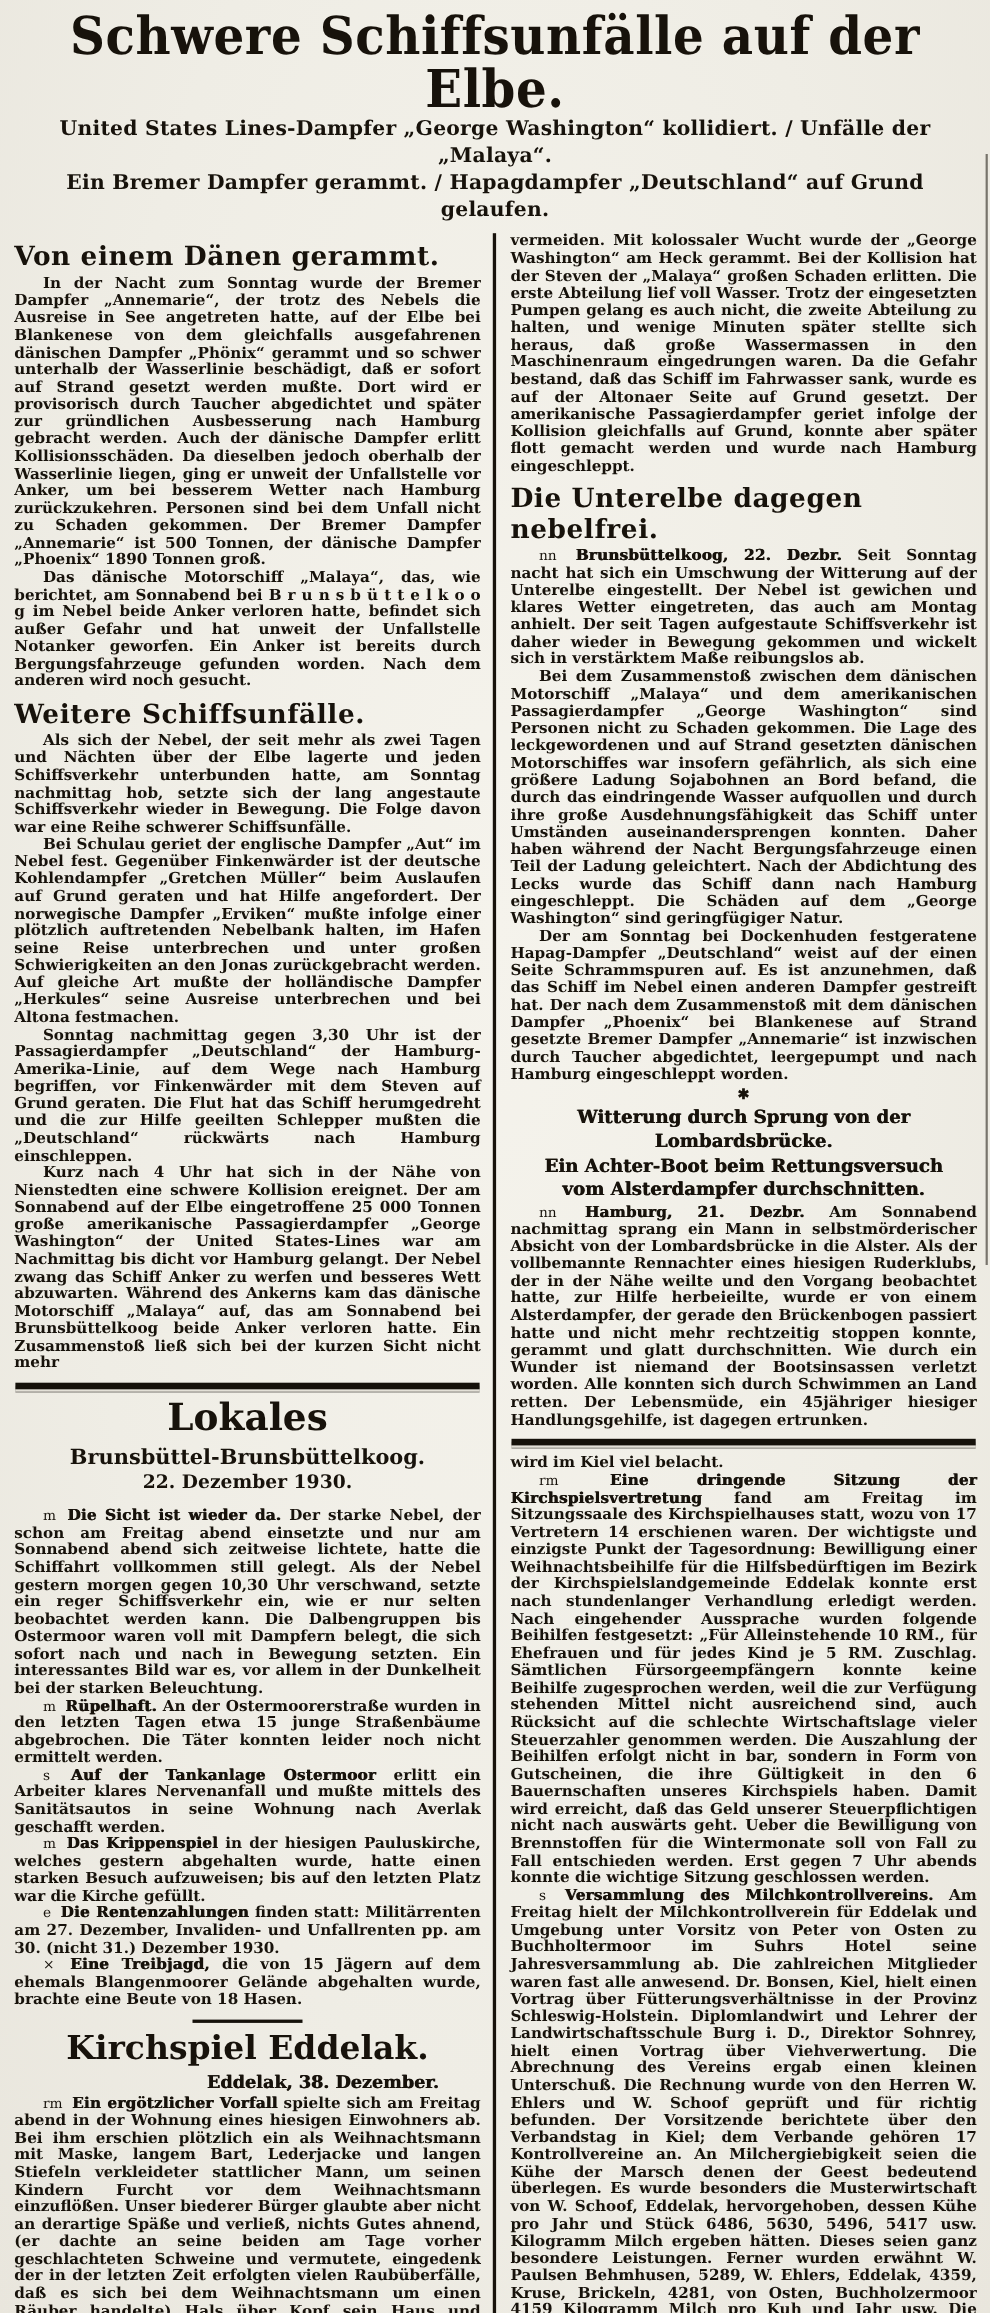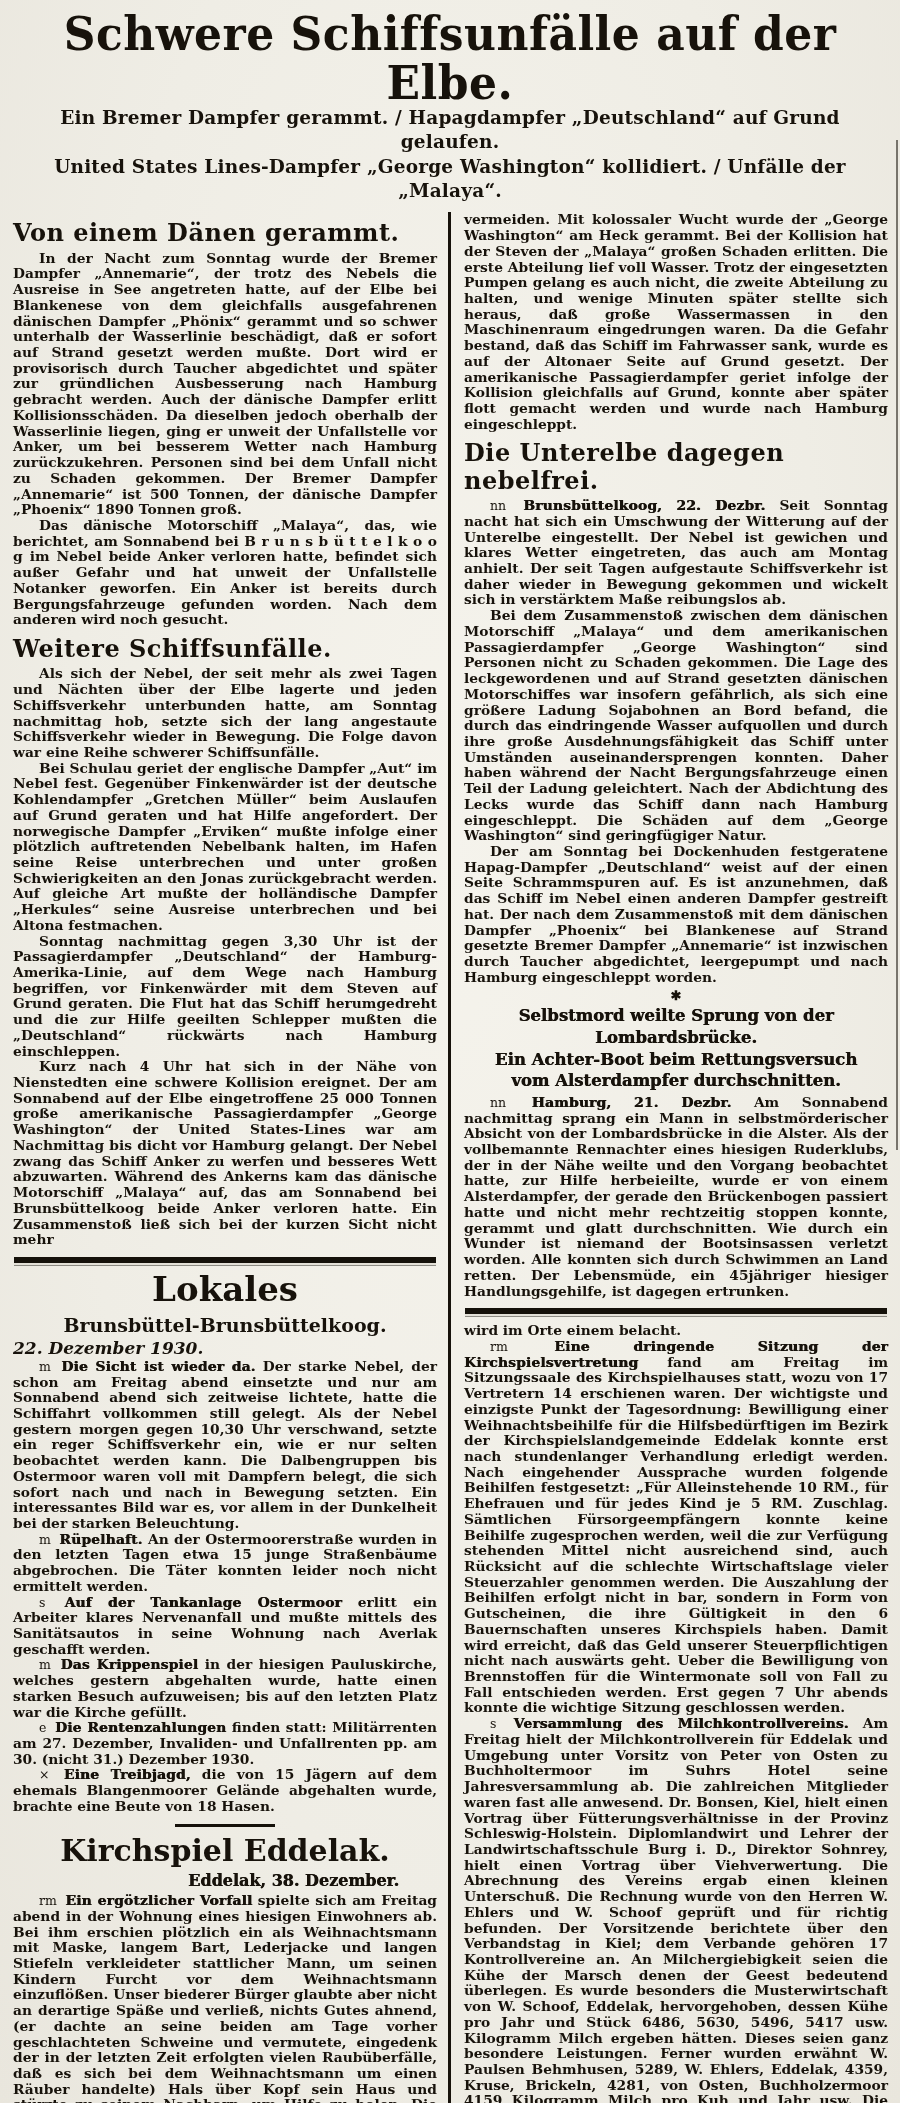--- a/index.html
+++ b/index.html
@@ -34,35 +34,35 @@
   p.noindent{ text-indent:0; }
   h2.art{ font-size:24px; font-weight:bold; margin:7px 0 4px 0; letter-spacing:0.5px; }
   .lead{ text-shadow:0.6px 0 0 currentColor; letter-spacing:0.2px; }
   .marker{ font-size:12.5px; font-weight:normal; padding-right:3px; }
   .star{ text-align:center; font-size:13px; line-height:1; margin:4px 0 3px 0; }
   .subhead2{ font-size:16.5px; font-weight:bold; text-align:center; line-height:1.28; margin:3px 14px 4px 14px; text-shadow:0.5px 0 0 currentColor; }
   .thick-rule{ height:6px; background:#15110a; margin:9px 1px 9px 1px; box-shadow:0 2px 0 #e3e0d7, 0 3px 0 rgba(21,17,10,.45); }
   
   .lokales-title{ font-size:34px; font-weight:bold; text-align:center; line-height:1.05; margin:4px 0 6px 0; }
   .lokales-sub{ font-size:19px; font-weight:bold; text-align:center; line-height:1.2; }
-  .lokales-date{ font-size:17px; font-weight:600; text-align:left; margin:3px 0 0 0;font-style:italic; }
+  .lokales-date{ font-size:17px; font-weight:600; text-align:center; margin:3px 0 12px 0; }
   .mini-divider{ width:100px; border-top:3px solid #15110a; margin:9px auto 7px auto; }
   .kirchspiel-title{ font-size:30px; font-weight:bold; text-align:center; margin:2px 0 4px 0; }
   .dateline{ text-align:right; font-size:16px; font-weight:bold; padding-right:38px; margin-bottom:3px; text-shadow:0.5px 0 0 currentColor; }
   .edge-mark{ position:absolute; right:2px; top:140px; width:2px; height:1010px; background:rgba(23,18,11,.55); }
 </style>
 </head>
 <body>
 
 <div class="page">
   <div class="edge-mark"></div>
 
   <h1 class="headline">Schwere Schiffsunfälle auf der Elbe.</h1>
+  <div class="subhead">United States Lines-Dampfer „George Washington“ kollidiert. / Unfälle der „Malaya“.</div>
   <div class="subhead">Ein Bremer Dampfer gerammt. / Hapagdampfer „Deutschland“ auf Grund gelaufen.</div>
-  <div class="subhead">United States Lines-Dampfer „George Washington“ kollidiert. / Unfälle der „Malaya“.</div>
 
   <div class="columns">
 
     <div class="col col-left">
       <h2 class="art">Von einem Dänen gerammt.</h2>
       <p class="body">In der Nacht zum Sonntag wurde der Bremer Dampfer „Annemarie“, der trotz des Nebels die Ausreise in See angetreten hatte, auf der Elbe bei Blankenese von dem gleichfalls ausgefahrenen dänischen Dampfer „Phönix“ gerammt und so schwer unterhalb der Wasserlinie beschädigt, daß er sofort auf Strand gesetzt werden mußte. Dort wird er provisorisch durch Taucher abgedichtet und später zur gründlichen Ausbesserung nach Hamburg gebracht werden. Auch der dänische Dampfer erlitt Kollisionsschäden. Da dieselben jedoch oberhalb der Wasserlinie liegen, ging er unweit der Unfallstelle vor Anker, um bei besserem Wetter nach Hamburg zurückzukehren. Personen sind bei dem Unfall nicht zu Schaden gekommen. Der Bremer Dampfer „Annemarie“ ist 500 Tonnen, der dänische Dampfer „Phoenix“ 1890 Tonnen groß.</p>
 
       <p class="body">Das dänische Motorschiff „Malaya“, das, wie berichtet, am Sonnabend bei B r u n s b ü t t e l k o o g im Nebel beide Anker verloren hatte, befindet sich außer Gefahr und hat unweit der Unfallstelle Notanker geworfen. Ein Anker ist bereits durch Bergungsfahrzeuge gefunden worden. Nach dem anderen wird noch gesucht.</p>
 
       <h2 class="art">Weitere Schiffsunfälle.</h2>
@@ -94,24 +94,24 @@
     <div class="col col-right">
       <p class="body noindent">vermeiden. Mit kolossaler Wucht wurde der „George Washington“ am Heck gerammt. Bei der Kollision hat der Steven der „Malaya“ großen Schaden erlitten. Die erste Abteilung lief voll Wasser. Trotz der eingesetzten Pumpen gelang es auch nicht, die zweite Abteilung zu halten, und wenige Minuten später stellte sich heraus, daß große Wassermassen in den Maschinenraum eingedrungen waren. Da die Gefahr bestand, daß das Schiff im Fahrwasser sank, wurde es auf der Altonaer Seite auf Grund gesetzt. Der amerikanische Passagierdampfer geriet infolge der Kollision gleichfalls auf Grund, konnte aber später flott gemacht werden und wurde nach Hamburg eingeschleppt.</p>
 
       <h2 class="art">Die Unterelbe dagegen nebelfrei.</h2>
       <p class="body"><span class="marker">nn</span> <span class="lead">Brunsbüttelkoog, 22. Dezbr.</span> <span>Seit Sonntag nacht hat sich ein Umschwung der Witterung auf der Unterelbe eingestellt. Der Nebel ist gewichen und klares Wetter eingetreten, das auch am Montag anhielt. Der seit Tagen aufgestaute Schiffsverkehr ist daher wieder in Bewegung gekommen und wickelt sich in verstärktem Maße reibungslos ab.</span></p>
       <p class="body">Bei dem Zusammenstoß zwischen dem dänischen Motorschiff „Malaya“ und dem amerikanischen Passagierdampfer „George Washington“ sind Personen nicht zu Schaden gekommen. Die Lage des leckgewordenen und auf Strand gesetzten dänischen Motorschiffes war insofern gefährlich, als sich eine größere Ladung Sojabohnen an Bord befand, die durch das eindringende Wasser aufquollen und durch ihre große Ausdehnungsfähigkeit das Schiff unter Umständen auseinandersprengen konnten. Daher haben während der Nacht Bergungsfahrzeuge einen Teil der Ladung geleichtert. Nach der Abdichtung des Lecks wurde das Schiff dann nach Hamburg eingeschleppt. Die Schäden auf dem „George Washington“ sind geringfügiger Natur.</p>
       <p class="body">Der am Sonntag bei Dockenhuden festgeratene Hapag-Dampfer „Deutschland“ weist auf der einen Seite Schrammspuren auf. Es ist anzunehmen, daß das Schiff im Nebel einen anderen Dampfer gestreift hat. Der nach dem Zusammenstoß mit dem dänischen Dampfer „Phoenix“ bei Blankenese auf Strand gesetzte Bremer Dampfer „Annemarie“ ist inzwischen durch Taucher abgedichtet, leergepumpt und nach Hamburg eingeschleppt worden.</p>
 
       <div class="star">✱</div>
 
-      <div class="subhead2">Selbstmord weilte Sprung von der Lombardsbrücke.</div>
+      <div class="subhead2">Witterung durch Sprung von der Lombardsbrücke.</div>
       <div class="subhead2" style="margin-top:-3px;">Ein Achter-Boot beim Rettungsversuch vom Alsterdampfer durchschnitten.</div>
       <p class="body"><span class="marker">nn</span> <span class="lead">Hamburg, 21. Dezbr.</span> <span>Am Sonnabend nachmittag sprang ein Mann in selbstmörderischer Absicht von der Lombardsbrücke in die Alster. Als der vollbemannte Rennachter eines hiesigen Ruderklubs, der in der Nähe weilte und den Vorgang beobachtet hatte, zur Hilfe herbeieilte, wurde er von einem Alsterdampfer, der gerade den Brückenbogen passiert hatte und nicht mehr rechtzeitig stoppen konnte, gerammt und glatt durchschnitten. Wie durch ein Wunder ist niemand der Bootsinsassen verletzt worden. Alle konnten sich durch Schwimmen an Land retten. Der Lebensmüde, ein 45jähriger hiesiger Handlungsgehilfe, ist dagegen ertrunken.</span></p>
 
       <div class="thick-rule"></div>
 
-      <p class="body noindent">wird im Orte einem belacht.</p>
+      <p class="body noindent">wird im Kiel viel belacht.</p>
       <p class="body"><span class="marker">rm</span> <span class="lead">Eine dringende Sitzung der Kirchspielsvertretung</span> <span>fand am Freitag im Sitzungssaale des Kirchspielhauses statt, wozu von 17 Vertretern 14 erschienen waren. Der wichtigste und einzigste Punkt der Tagesordnung: Bewilligung einer Weihnachtsbeihilfe für die Hilfsbedürftigen im Bezirk der Kirchspielslandgemeinde Eddelak konnte erst nach stundenlanger Verhandlung erledigt werden. Nach eingehender Aussprache wurden folgende Beihilfen festgesetzt: „Für Alleinstehende 10 RM., für Ehefrauen und für jedes Kind je 5 RM. Zuschlag. Sämtlichen Fürsorgeempfängern konnte keine Beihilfe zugesprochen werden, weil die zur Verfügung stehenden Mittel nicht ausreichend sind, auch Rücksicht auf die schlechte Wirtschaftslage vieler Steuerzahler genommen werden. Die Auszahlung der Beihilfen erfolgt nicht in bar, sondern in Form von Gutscheinen, die ihre Gültigkeit in den 6 Bauernschaften unseres Kirchspiels haben. Damit wird erreicht, daß das Geld unserer Steuerpflichtigen nicht nach auswärts geht. Ueber die Bewilligung von Brennstoffen für die Wintermonate soll von Fall zu Fall entschieden werden. Erst gegen 7 Uhr abends konnte die wichtige Sitzung geschlossen werden.</span></p>
       <p class="body"><span class="marker">s</span> <span class="lead">Versammlung des Milchkontrollvereins.</span> <span>Am Freitag hielt der Milchkontrollverein für Eddelak und Umgebung unter Vorsitz von Peter von Osten zu Buchholtermoor im Suhrs Hotel seine Jahresversammlung ab. Die zahlreichen Mitglieder waren fast alle anwesend. Dr. Bonsen, Kiel, hielt einen Vortrag über Fütterungsverhältnisse in der Provinz Schleswig-Holstein. Diplomlandwirt und Lehrer der Landwirtschaftsschule Burg i. D., Direktor Sohnrey, hielt einen Vortrag über Viehverwertung. Die Abrechnung des Vereins ergab einen kleinen Unterschuß. Die Rechnung wurde von den Herren W. Ehlers und W. Schoof geprüft und für richtig befunden. Der Vorsitzende berichtete über den Verbandstag in Kiel; dem Verbande gehören 17 Kontrollvereine an. An Milchergiebigkeit seien die Kühe der Marsch denen der Geest bedeutend überlegen. Es wurde besonders die Musterwirtschaft von W. Schoof, Eddelak, hervorgehoben, dessen Kühe pro Jahr und Stück 6486, 5630, 5496, 5417 usw. Kilogramm Milch ergeben hätten. Dieses seien ganz besondere Leistungen. Ferner wurden erwähnt W. Paulsen Behmhusen, 5289, W. Ehlers, Eddelak, 4359, Kruse, Brickeln, 4281, von Osten, Buchholzermoor 4159 Kilogramm Milch pro Kuh und Jahr usw. Die vorgenommenen Wahlen ergaben Wiederwahl der Vorstandsmitglieder. An Hand von genauen und interessanten Aufzeichnungen referierte sodann Herr Göttsche über Verbilligung der Milcherzeugung durch wirtschaftseigene Futtermittel.</span></p>
     </div>
   </div>
 </div>
 
 </body></html>

